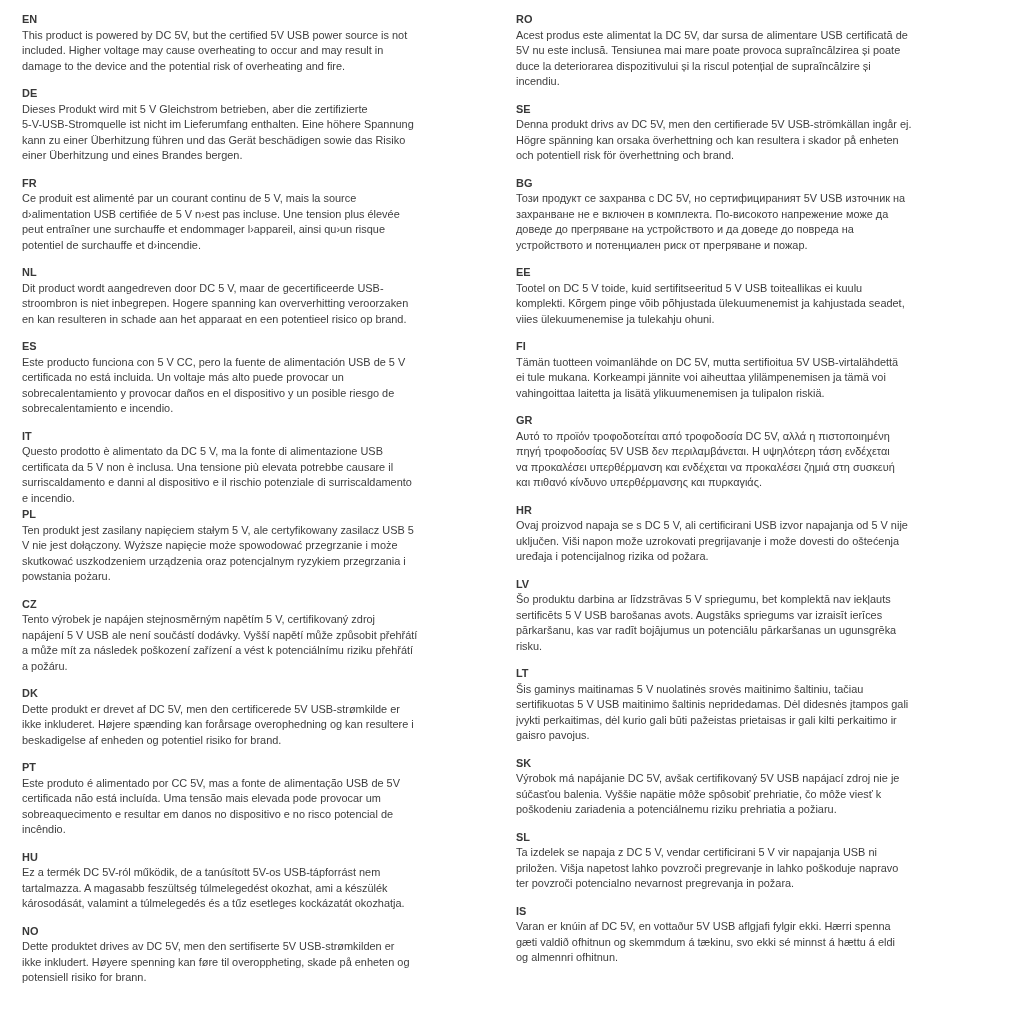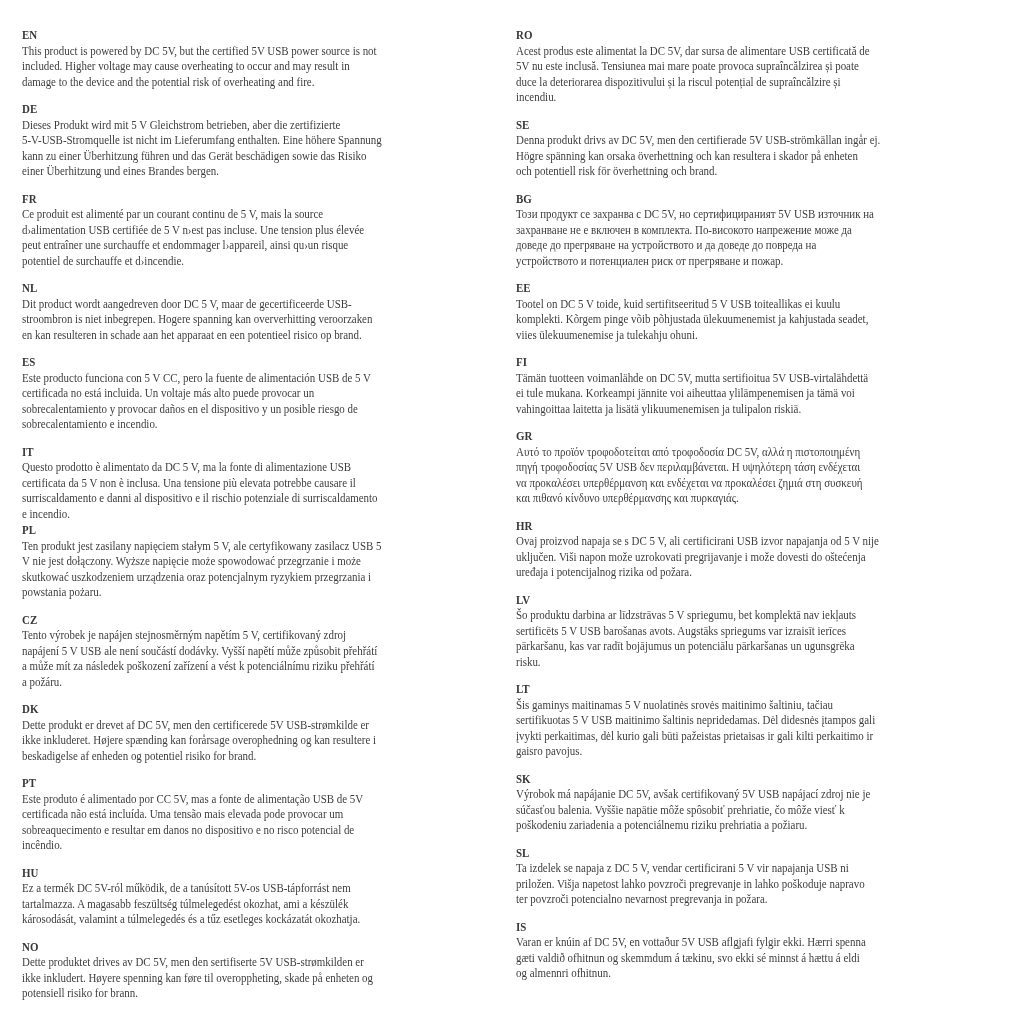--- a/index.html
+++ b/index.html
@@ -12,23 +12,22 @@
     position: relative;
     width: 1024px;
     height: 1024px;
     background: #ffffff;
     overflow: hidden;
     font-family: "Liberation Sans", sans-serif;
     color: #3d3d3d;
   }
   .col {
     position: absolute;
-    top: 28px;
+    top: 12px;
     width: 500px;
-    font-family: Liberation Serif, serif;
   }
   .col-left  { left: 22px; }
   .col-right { left: 516px; }
   .lang-block {
     margin: 0 0 12px 0;
     width: 522px;
     transform: scaleX(0.95);
     transform-origin: 0 0;
   }
   .lang-block.tight { margin-bottom: 1px; }

